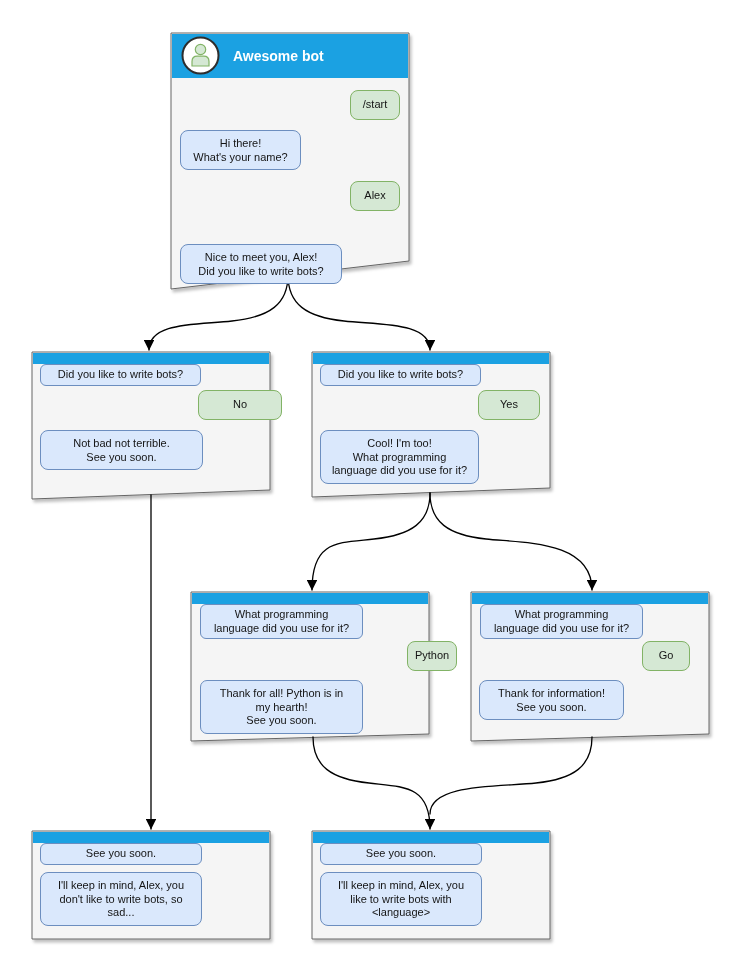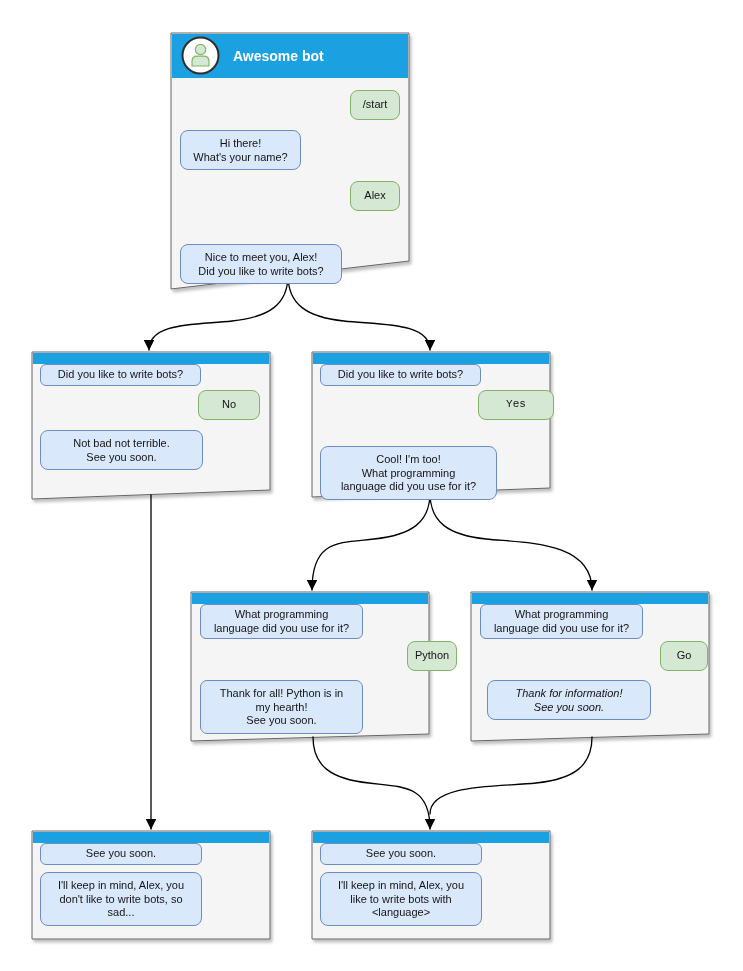--- a/index.html
+++ b/index.html
@@ -86,50 +86,50 @@
     <div class="bubble bot" style="left:9px; top:97px; width:121px;">Hi there!
 What's your name?</div>
     <div class="bubble user" style="left:179px; top:148px; width:50px;">Alex</div>
     <div class="bubble bot" style="left:9px; top:187px; width:162px;margin-top:24px;">Nice to meet you, Alex!
 Did you like to write bots?</div>
   </div>
 
   <div class="win" style="left:32px; top:352px; width:238px; height:147px;">
     <div class="titlebar" style="left:1px; top:1px; width:236px; height:11px;"></div>
     <div class="bubble bot attached" style="left:8px; top:12px; width:161px;">Did you like to write bots?</div>
-    <div class="bubble user" style="left:166px; top:38px; width:62px;">No</div>
+    <div class="bubble user" style="left:166px; top:38px; width:84px;">No</div>
     <div class="bubble bot" style="left:8px; top:78px; width:163px;">Not bad not terrible.
 See you soon.</div>
   </div>
 
   <div class="win" style="left:312px; top:352px; width:238px; height:145px;">
     <div class="titlebar" style="left:1px; top:1px; width:236px; height:11px;"></div>
     <div class="bubble bot attached" style="left:8px; top:12px; width:161px;">Did you like to write bots?</div>
-    <div class="bubble user" style="left:166px; top:38px; width:76px;font-family:Liberation Mono, monospace;">Yes</div>
-    <div class="bubble bot" style="left:8px; top:94px; width:177px;">Cool! I'm too!
+    <div class="bubble user" style="left:166px; top:38px; width:62px;">Yes</div>
+    <div class="bubble bot" style="left:8px; top:78px; width:159px;">Cool! I'm too!
 What programming
 language did you use for it?</div>
   </div>
 
   <div class="win" style="left:191px; top:592px; width:238px; height:149px;">
     <div class="titlebar" style="left:1px; top:1px; width:236px; height:11px;"></div>
     <div class="bubble bot attached" style="left:9px; top:12px; width:163px;">What programming
 language did you use for it?</div>
     <div class="bubble user" style="left:180px; top:49px; width:50px;margin-left:36px;">Python</div>
     <div class="bubble bot" style="left:9px; top:88px; width:163px;border-radius:7px;">Thank for all! Python is in
 my hearth!
 See you soon.</div>
   </div>
 
   <div class="win" style="left:471px; top:592px; width:238px; height:149px;">
     <div class="titlebar" style="left:1px; top:1px; width:236px; height:11px;"></div>
     <div class="bubble bot attached" style="left:9px; top:12px; width:163px;">What programming
 language did you use for it?</div>
-    <div class="bubble user" style="left:189px; top:49px; width:48px;">Go</div>
-    <div class="bubble bot" style="left:16px; top:88px; width:164px;font-style:italic;">Thank for information!
+    <div class="bubble user" style="left:171px; top:49px; width:48px;">Go</div>
+    <div class="bubble bot" style="left:8px; top:88px; width:145px;">Thank for information!
 See you soon.</div>
   </div>
 
   <div class="win" style="left:32px; top:831px; width:238px; height:108px;">
     <div class="titlebar" style="left:1px; top:1px; width:236px; height:11px;"></div>
     <div class="bubble bot attached" style="left:8px; top:12px; width:162px;">See you soon.</div>
     <div class="bubble bot" style="left:8px; top:41px; width:162px;">I'll keep in mind, Alex, you
 don't like to write bots, so
 sad...</div>
   </div>

